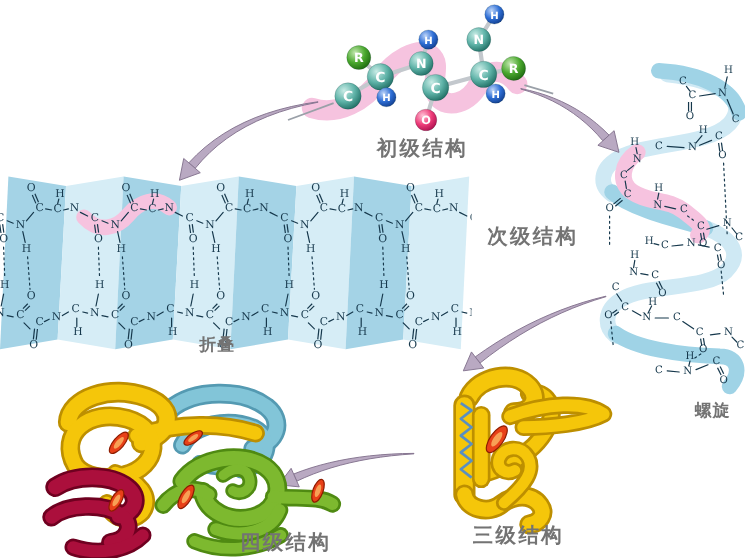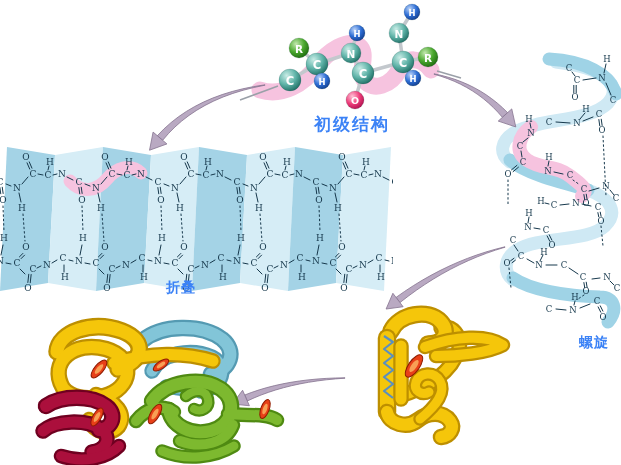--- a/index.html
+++ b/index.html
@@ -1,19 +1,19 @@
 <!DOCTYPE html>
 <html><head>
 <meta charset="utf-8">
 <style>
   html,body{margin:0;padding:0;background:#fff;}
   #stage{position:relative;width:621px;height:465px;background:#ffffff;overflow:hidden;
          font-family:"Liberation Sans",sans-serif;}
   #art{position:absolute;left:0;top:0;}
-  .lbl{position:absolute;transform:translate(-50%,-50%);color:#3b82f6;
+  .lbl{position:absolute;transform:translate(-50%,-50%);color:#737373;
        font-weight:600;font-size:17px;letter-spacing:2px;white-space:nowrap;
        font-family:"Liberation Sans",sans-serif;}
   .lbl.small{font-size:14px;letter-spacing:1px;}
 </style>
 </head>
 <body>
 
 <div id="stage">
   <svg id="art" width="621" height="465" viewBox="0 0 621 465">
       <defs>
@@ -589,15 +589,18 @@
           <ellipse cx="0" cy="0" rx="9" ry="3.8" fill="#e84018" stroke="#8e1c00" stroke-width="1"></ellipse>
           <ellipse cx="0" cy="0" rx="4.95" ry="1.9" fill="#f8a055"></ellipse>
         </g>
         <g transform="translate(265,409) rotate(-70)">
           <ellipse cx="0" cy="0" rx="10" ry="4.2" fill="#e84018" stroke="#8e1c00" stroke-width="1"></ellipse>
           <ellipse cx="0" cy="0" rx="5.5" ry="2.1" fill="#f8a055"></ellipse>
         </g>
       </g>
     </svg>
   <div class="lbl" style="left:352px;top:124px">初级结构</div>
+  <div class="lbl" style="left:444px;top:197px">次级结构</div>
   <div class="lbl small" style="left:181px;top:288px">折叠</div>
   <div class="lbl small" style="left:594px;top:343px">螺旋</div>
+  <div class="lbl" style="left:432px;top:446px">三级结构</div>
+  <div class="lbl" style="left:238px;top:452px">四级结构</div>
 </div>
 
 </body></html>

